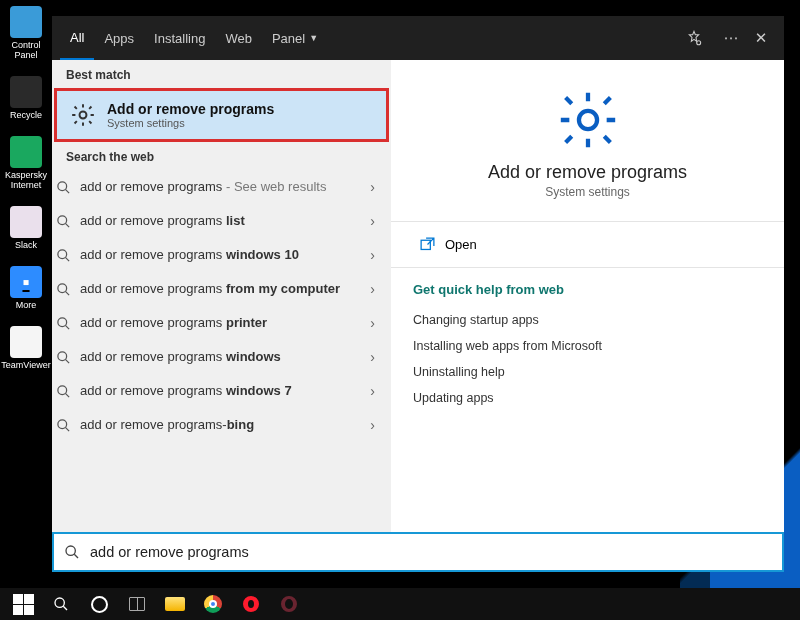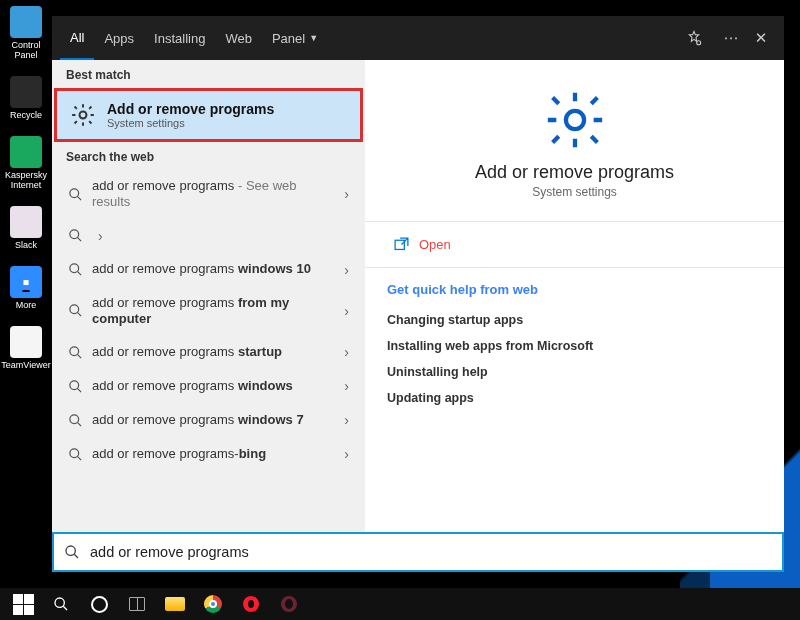--- a/index.html
+++ b/index.html
@@ -19,44 +19,44 @@
   
   .panel { position:absolute; left:52px; top:16px; width:732px; height:556px; background:#202020; display:flex; flex-direction:column; }
   .tabs { height:44px; background:#202020; color:#ccc; display:flex; align-items:center; padding:0 8px; }
   .tab { padding:0 10px; height:44px; display:flex; align-items:center; font-size:13px; cursor:pointer; }
   .tab.active { color:#fff; border-bottom:2px solid #0078d4; }
   .tab .chev { margin-left:4px; font-size:9px; }
   .tabs-spacer { flex:1; }
   .topicon { width:30px; text-align:center; font-size:15px; color:#ccc; cursor:pointer; }
 
   .content { flex:1; display:flex; background:#fff; }
-  .left { width:313px; background:#f0f0f0; overflow:hidden; }
+  .left { width:339px; background:#f0f0f0; overflow:hidden; }
   .right { flex:1; background:#fff; padding:20px 22px; }
 
   .section-label { font-size:12px; font-weight:600; color:#333; padding:8px 14px 6px; }
 
   .best { display:flex; align-items:center; padding:10px 12px; background:#cce4f7; border:3px solid #d92f2f; margin:0 2px;}
   .best .gear { width:28px; height:28px; margin-right:10px; color:#333; display:flex;align-items:center;justify-content:center;}
   .best .t1 { font-size:14px; font-weight:600; color:#111; }
   .best .t2 { font-size:11px; color:#555; }
 
-  .webitem { display:flex; align-items:center; padding:8px 10px 8px 14px; font-size:13px; color:#333; cursor:pointer; }
+  .webitem { display:flex; align-items:center; padding:8px 10px 8px 2px; font-size:13px; color:#333; cursor:pointer; }
   .webitem .sicon { width:18px; height:18px; margin-right:8px; color:#555; display:flex;align-items:center;justify-content:center;}
   .webitem .txt { flex:1; line-height:1.25; }
   .webitem .light { color:#777; }
   .webitem .arrow { color:#666; font-size:14px; padding:0 6px; }
 
   .right .biggear { width:64px; height:64px; margin:8px auto 10px; display:block; color:#0a5ec2; }
   .right h2 { text-align:center; font-size:18px; font-weight:400; color:#222; }
   .right .sub { text-align:center; font-size:12px; color:#666; margin-top:2px; margin-bottom:22px;}
   .hr { height:1px; background:#e4e4e4; margin:0 -22px; }
-  .openrow { display:flex; align-items:center; padding:14px 2px; font-size:13px; color:#ef4444; cursor:pointer;}
+  .openrow { display:flex; align-items:center; padding:14px 2px; font-size:13px; color:#000000; cursor:pointer;}
   .openrow .oicon { width:24px; color:#0078d4; margin-right:6px; display:flex;align-items:center;justify-content:center;}
-  .qh { font-size:13px; font-weight:600; color:#3b82f6; padding:14px 0 10px; }
-  .qlink { font-size:12.5px; color:#333; padding:6px 0; cursor:pointer;font-weight:bold;}
+  .qh { font-size:13px; font-weight:600; color:#0f766e; padding:14px 0 10px; }
+  .qlink { font-size:12.5px; color:#333; padding:6px 0; cursor:pointer;}
 
   
   .searchbar { height:40px; background:#fff; border:2px solid #1698d6; display:flex; align-items:center; margin:0; }
   .searchbar .sicon2 { width:36px; text-align:center; color:#444; }
   .searchbar input { flex:1; border:none; outline:none; font-size:14.5px; color:#222; background:transparent; }
 
   
   .taskbar { position:absolute; left:0; bottom:0; width:800px; height:32px; background:#111; display:flex; align-items:center; padding-left:4px; }
   .tb { width:38px; height:32px; display:flex; align-items:center; justify-content:center; color:#fff; font-size:16px; cursor:pointer;}
   .winlogo { display:grid; grid-template:10px 10px/10px 10px; gap:1px;}
@@ -165,20 +165,21 @@
     <span class="txt">add or remove programs<b></b><span class="light"> - See web results</span></span>
     <span class="arrow">›</span>
           </div>
           <div class="webitem">
             <span class="sicon">
               <svg width="15" height="15" viewBox="0 0 24 24" fill="none" stroke="currentColor" stroke-width="2">
                 <circle cx="10" cy="10" r="7"></circle>
                 <path d="M21 21l-5.6-5.6"></path>
               </svg>
             </span>
+    <span class="txt">add or remove programs <b>list</b><span class="light"></span></span>
     <span class="arrow">›</span>
           </div>
           <div class="webitem">
             <span class="sicon">
               <svg width="15" height="15" viewBox="0 0 24 24" fill="none" stroke="currentColor" stroke-width="2">
                 <circle cx="10" cy="10" r="7"></circle>
                 <path d="M21 21l-5.6-5.6"></path>
               </svg>
             </span>
     <span class="txt">add or remove programs <b>windows 10</b><span class="light"></span></span>
@@ -194,21 +195,21 @@
     <span class="txt">add or remove programs <b>from my computer</b><span class="light"></span></span>
     <span class="arrow">›</span>
           </div>
           <div class="webitem">
             <span class="sicon">
               <svg width="15" height="15" viewBox="0 0 24 24" fill="none" stroke="currentColor" stroke-width="2">
                 <circle cx="10" cy="10" r="7"></circle>
                 <path d="M21 21l-5.6-5.6"></path>
               </svg>
             </span>
-    <span class="txt">add or remove programs <b>startup</b><span class="light"></span></span>
+    <span class="txt">add or remove programs <b>printer</b><span class="light"></span></span>
     <span class="arrow">›</span>
           </div>
           <div class="webitem">
             <span class="sicon">
               <svg width="15" height="15" viewBox="0 0 24 24" fill="none" stroke="currentColor" stroke-width="2">
                 <circle cx="10" cy="10" r="7"></circle>
                 <path d="M21 21l-5.6-5.6"></path>
               </svg>
             </span>
     <span class="txt">add or remove programs <b>windows</b><span class="light"></span></span>

